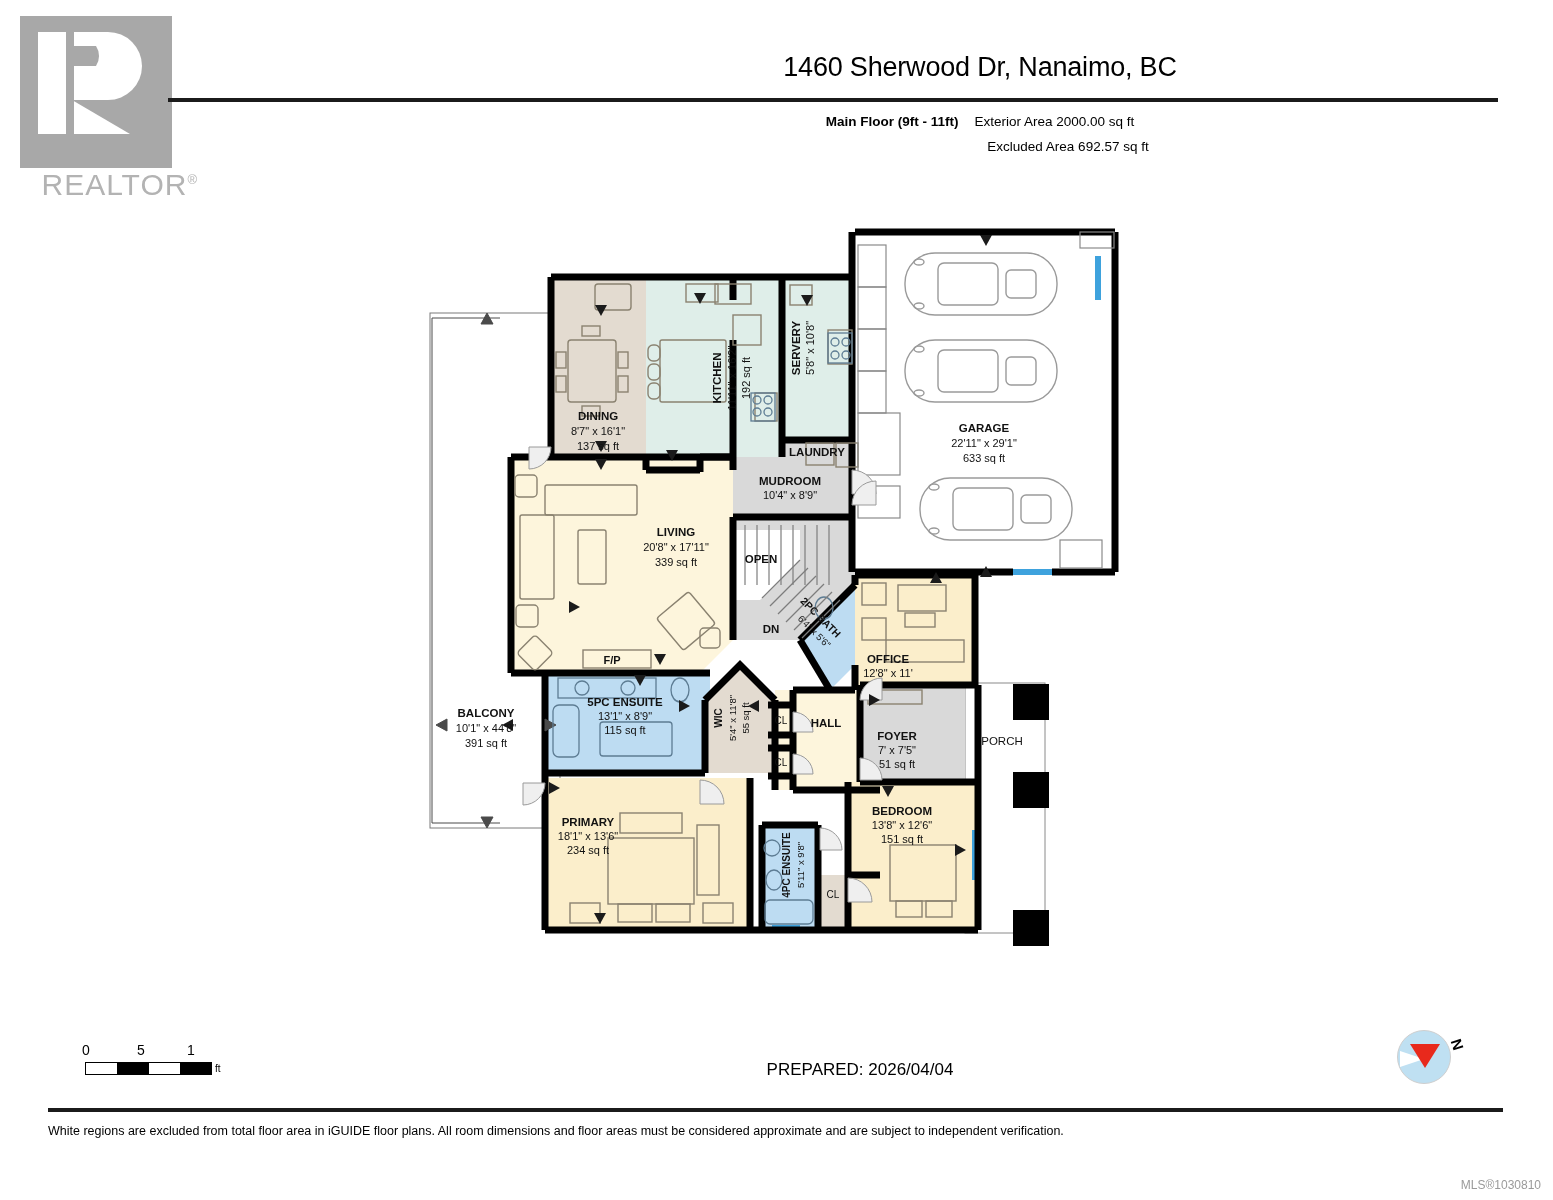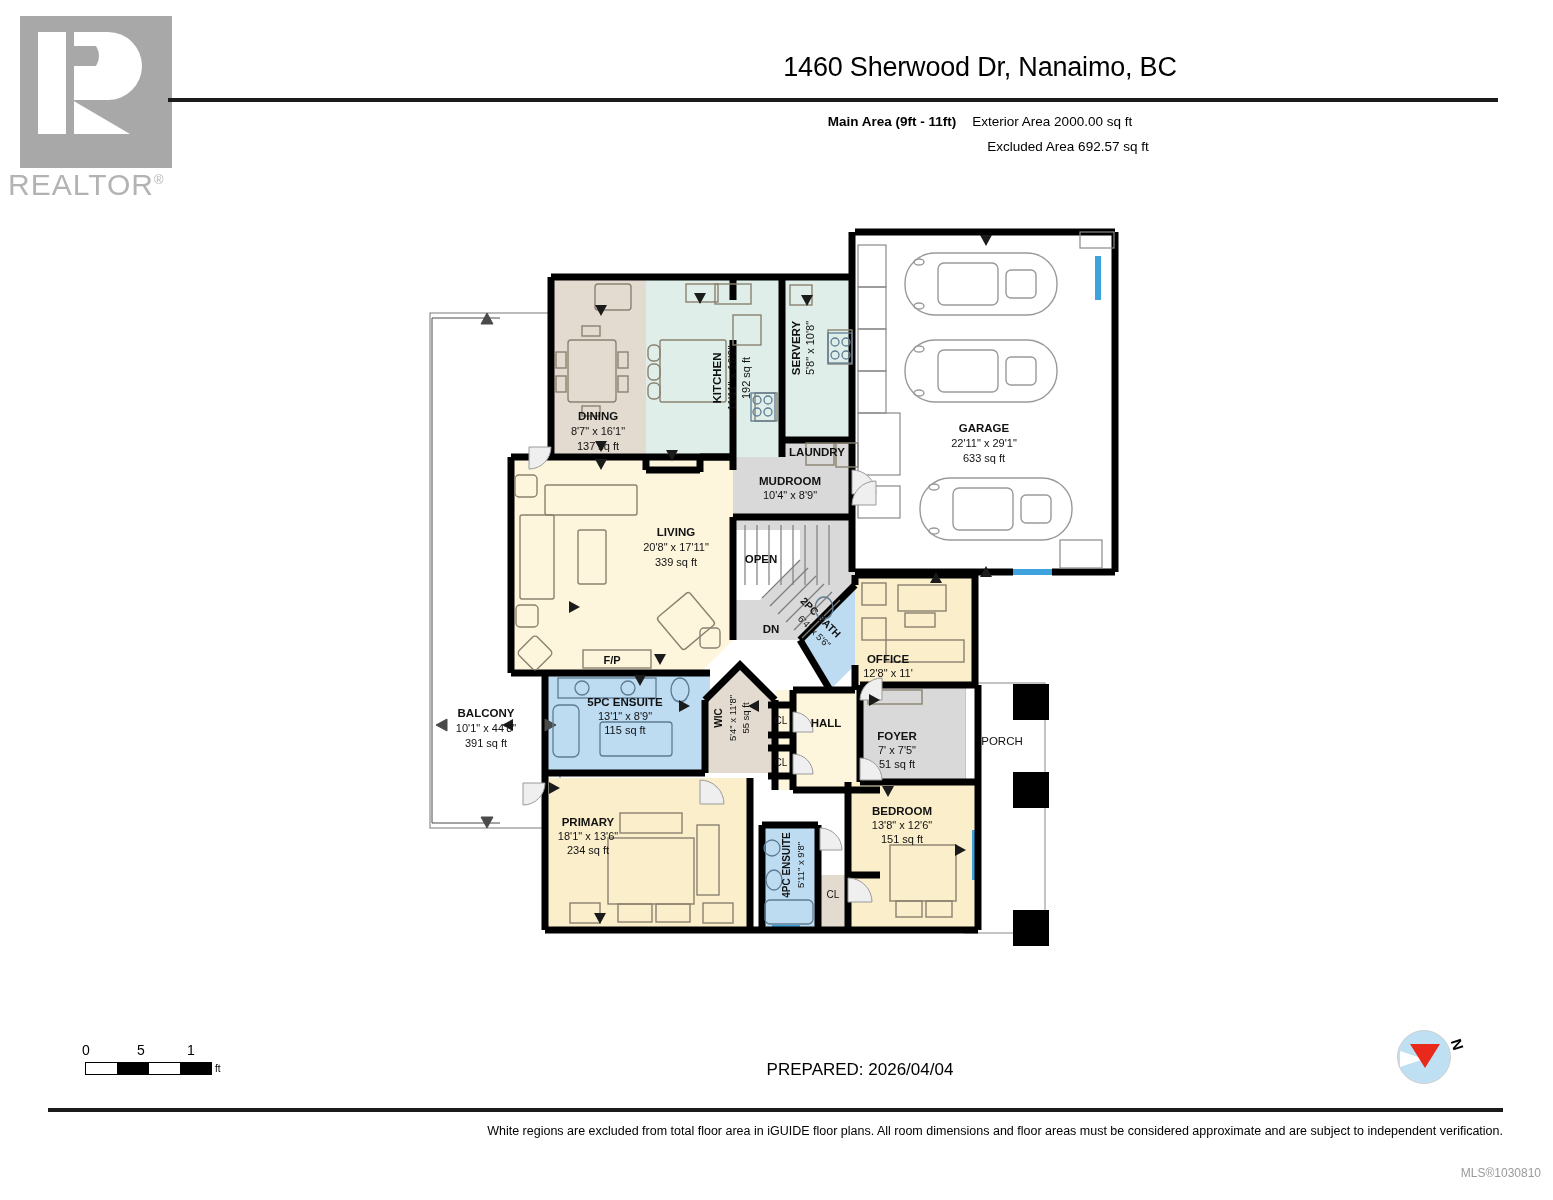--- a/index.html
+++ b/index.html
@@ -1,20 +1,20 @@
 <!DOCTYPE html>
 <html><head>
 <meta charset="utf-8">
 <style>
   html,body{margin:0;padding:0;background:#fff;}
   body{width:1553px;height:1200px;position:relative;
        font-family:"Liberation Sans","DejaVu Sans",sans-serif;color:#000;overflow:hidden;}
 
   
-  #realtor-logo{position:absolute;left:8px;top:8px;width:180px;height:190px;}
+  #realtor-logo{position:absolute;left:8px;top:8px;width:180px;height:190px;text-align:right;}
   #realtor-mark{position:absolute;left:12px;top:8px;width:152px;height:152px;background:#a8a8a8;}
   #realtor-word{position:absolute;left:0px;top:160px;width:190px;font-size:30px;letter-spacing:1px;
        color:#b3b3b3;font-family:"Liberation Sans",sans-serif;}
   #realtor-word sup{font-size:13px;vertical-align:super;}
 
   #page-title{position:absolute;left:430px;top:52px;width:1100px;text-align:center;
        font-size:27px;font-weight:normal;letter-spacing:-0.2px;}
   #title-rule{position:absolute;left:168px;top:98px;width:1330px;height:0;
        border-top:3px solid #1b1b1b;border-bottom:1px solid #1b1b1b;}
 
@@ -40,22 +40,22 @@
         background:#bfe0f2;border:1px solid #cfcfcf;}
   #compass .white-wedge{position:absolute;left:2px;top:20px;width:0;height:0;
         border-left:24px solid #fff;border-top:8px solid transparent;border-bottom:8px solid transparent;}
   #compass .red-arrow{position:absolute;left:12px;top:13px;width:0;height:0;
         border-left:15px solid transparent;border-right:15px solid transparent;border-top:24px solid #e8291c;}
   #compass-n{position:absolute;left:1452px;top:1036px;font-size:15px;font-weight:bold;
         transform:rotate(72deg);}
 
   #footer-rule{position:absolute;left:48px;top:1108px;width:1455px;height:0;
         border-top:3px solid #1b1b1b;border-bottom:1px solid #1b1b1b;}
-  #disclaimer{position:absolute;left:48px;top:1124px;width:1455px;text-align:right;font-size:12.5px;}
-  #mls{position:absolute;right:12px;bottom:20px;font-size:12px;color:#9a9a9a;}
+  #disclaimer{position:absolute;left:48px;top:1124px;width:1455px;text-align:left;font-size:12.5px;}
+  #mls{position:absolute;right:12px;bottom:8px;font-size:12px;color:#9a9a9a;}
 
   
   text{font-family:"Liberation Sans","DejaVu Sans",sans-serif;fill:#111;}
   .rmname{font-size:11.5px;font-weight:bold;text-anchor:middle;}
   .rmdim{font-size:11px;text-anchor:middle;}
   .small{font-size:10px;text-anchor:middle;}
 </style>
 </head>
 <body>
 
@@ -69,21 +69,21 @@
       <path d="M46 16 h8 v102 h-8 z" fill="#a8a8a8"></path>
     </svg>
   </div>
   <div id="realtor-word"><span>REALTOR</span><sup>®</sup></div>
 </div>
 
 <div id="page-title">1460 Sherwood Dr, Nanaimo, BC</div>
 <div id="title-rule"></div>
 <div id="floor-meta">
   <span class="row">
-    <span class="lbl">Main Area (9ft - 11ft)</span><span>Exterior Area 2000.00 sq ft</span>
+    <span class="lbl">Main Floor (9ft - 11ft)</span><span>Exterior Area 2000.00 sq ft</span>
   </span>
   <span class="row">
     <span style="display:inline-block;width:176px"></span><span>Excluded Area 692.57 sq ft</span>
   </span>
 </div>
 
 <div id="plan">
 <svg width="1553" height="1010" viewBox="0 0 1553 1010">
 
   <rect x="430" y="313" width="130" height="515" fill="#ffffff" stroke="#7a7a7a" stroke-width="1"></rect>

